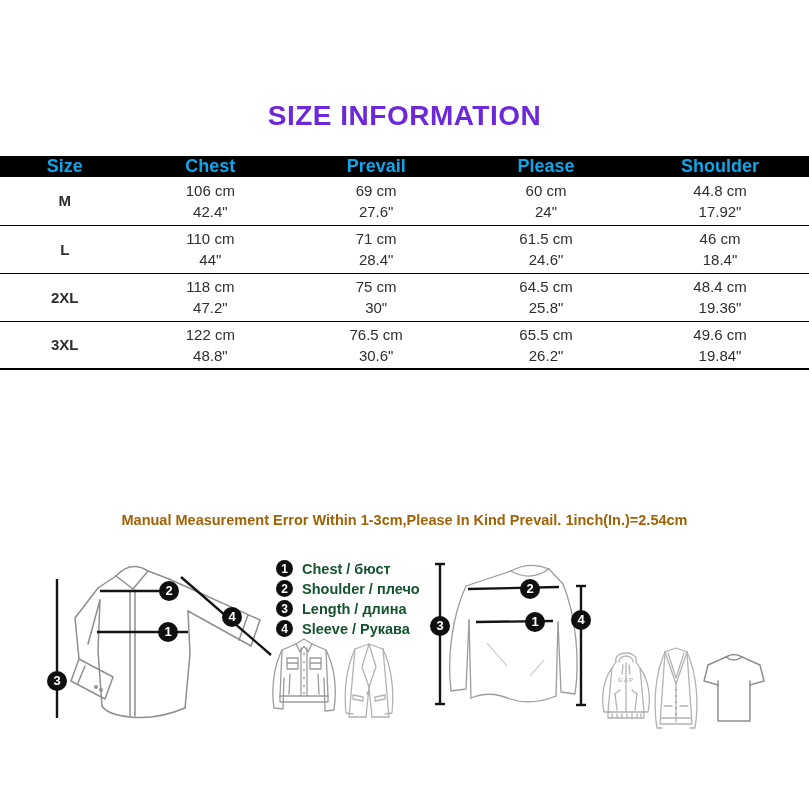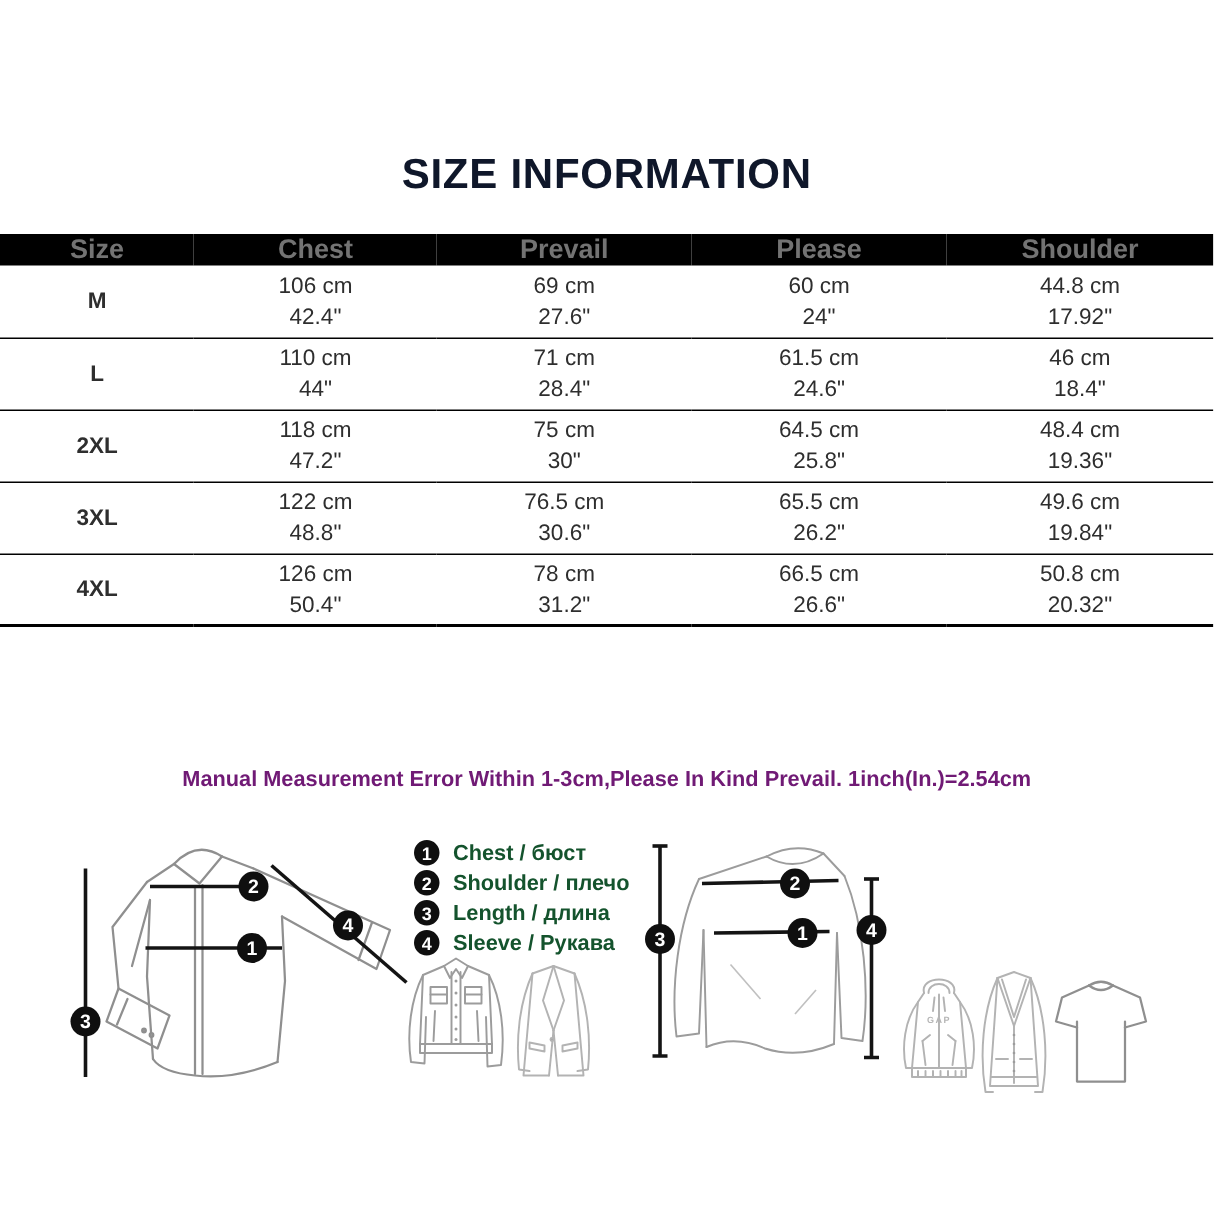--- a/index.html
+++ b/index.html
@@ -1,39 +1,39 @@
 <!DOCTYPE html>
 <html><head>
 <meta charset="utf-8">
 <style>
   * { margin:0; padding:0; box-sizing:border-box; }
   html,body { background:#ffffff; }
   body { font-family:"Liberation Sans", sans-serif; color:#1c1c1c; }
   .page { position:relative; width:809px; height:809px; background:#ffffff; overflow:hidden; }
 
   .title { position:absolute; top:100px; left:0; width:809px; text-align:center;
-           font-size:28px; font-weight:bold; color:#0f172a; letter-spacing:0.5px; }
+           font-size:28px; font-weight:bold; color:#6d28d9; letter-spacing:0.5px; }
 
   table.size-table { position:absolute; top:156px; left:0; width:809px;
                      border-collapse:collapse; table-layout:fixed; }
   table.size-table col.c-size { width:16%; }
   table.size-table col.c-chest { width:20%; }
   table.size-table col.c-length { width:21%; }
   table.size-table col.c-sleeve { width:21%; }
   table.size-table col.c-shoulder { width:22%; }
-  table.size-table thead th { background:#000000; color:#737373; font-weight:bold;
+  table.size-table thead th { background:#000000; color:#0ea5e9; font-weight:bold;
                               font-size:18px; height:20px; text-align:center; }
   table.size-table tbody tr { height:48px; border-bottom:1px solid #000; }
   table.size-table tbody tr:last-child { border-bottom:2px solid #000; }
   table.size-table td { text-align:center; vertical-align:middle; font-size:15px; color:#2e2e2e; }
   td.size-cell { font-weight:bold; font-size:16px; color:#000; }
   .v-cm, .v-in { line-height:21px; }
 
   .note { position:absolute; top:512px; left:0; width:809px; text-align:center;
-          font-size:14.5px; font-weight:bold; color:#701a75; }
+          font-size:14.5px; font-weight:bold; color:#a16207; }
 
   .legend { position:absolute; left:276px; top:559px; }
   .legend-item { display:flex; align-items:center; height:19px; margin-bottom:1px; }
   .badge { display:inline-flex; width:17px; height:17px; border-radius:50%;
            background:#0f0f0f; color:#fff; align-items:center; justify-content:center;
            font-size:12px; font-weight:bold; flex:0 0 17px; }
   .legend-label { margin-left:9px; font-size:14.5px; font-weight:bold; color:#14532d; }
 
   svg { position:absolute; overflow:visible; }
   .sketch  { fill:none; stroke:#8f8f8f; stroke-width:1.5; stroke-linecap:round; stroke-linejoin:round; }
@@ -140,39 +140,20 @@
             <div class="v-cm">76.5 cm</div>
             <div class="v-in">30.6"</div>
           </td>
         <td>
             <div class="v-cm">65.5 cm</div>
             <div class="v-in">26.2"</div>
           </td>
         <td>
             <div class="v-cm">49.6 cm</div>
             <div class="v-in">19.84"</div>
-          </td>
-      </tr>
-      <tr>
-        <td class="size-cell">4XL</td>
-        <td>
-            <div class="v-cm">126 cm</div>
-            <div class="v-in">50.4"</div>
-          </td>
-        <td>
-            <div class="v-cm">78 cm</div>
-            <div class="v-in">31.2"</div>
-          </td>
-        <td>
-            <div class="v-cm">66.5 cm</div>
-            <div class="v-in">26.6"</div>
-          </td>
-        <td>
-            <div class="v-cm">50.8 cm</div>
-            <div class="v-in">20.32"</div>
           </td>
       </tr>
     </tbody>
   </table>
 
   <div class="note">Manual Measurement Error Within 1-3cm,Please In Kind Prevail. 1inch(In.)=2.54cm</div>
 
   <svg style="left:38px; top:556px;" width="245" height="172" viewBox="0 0 245 172">
     <g class="sketch">
       <path d="M 78,20 Q 93,4 110,15"></path>

